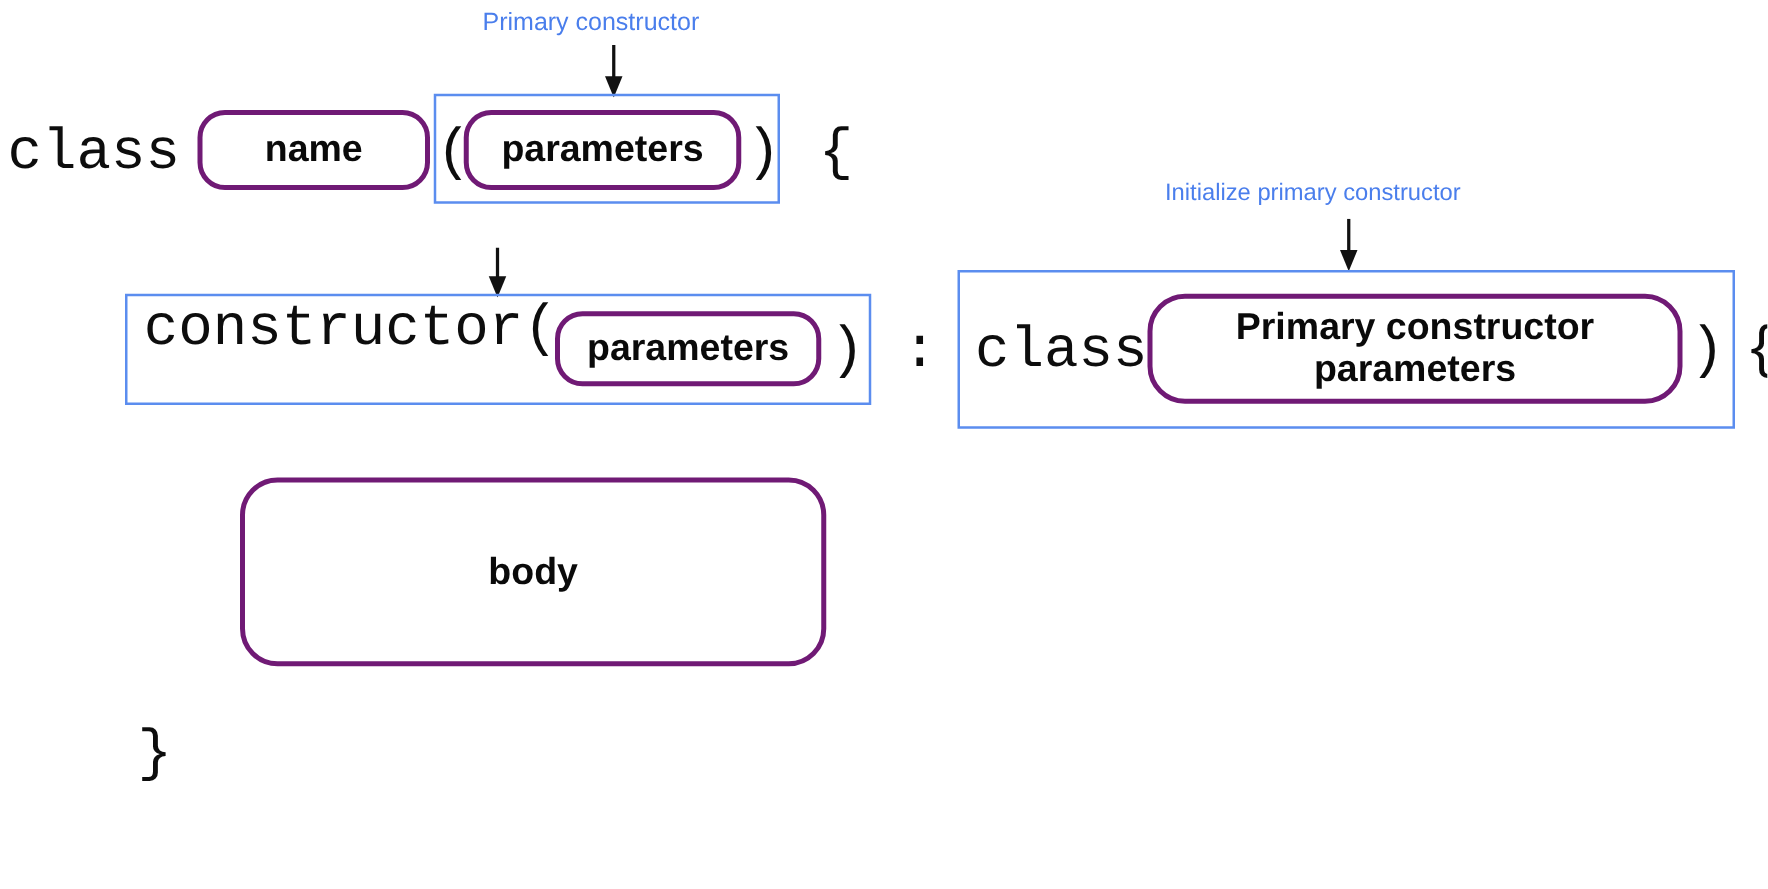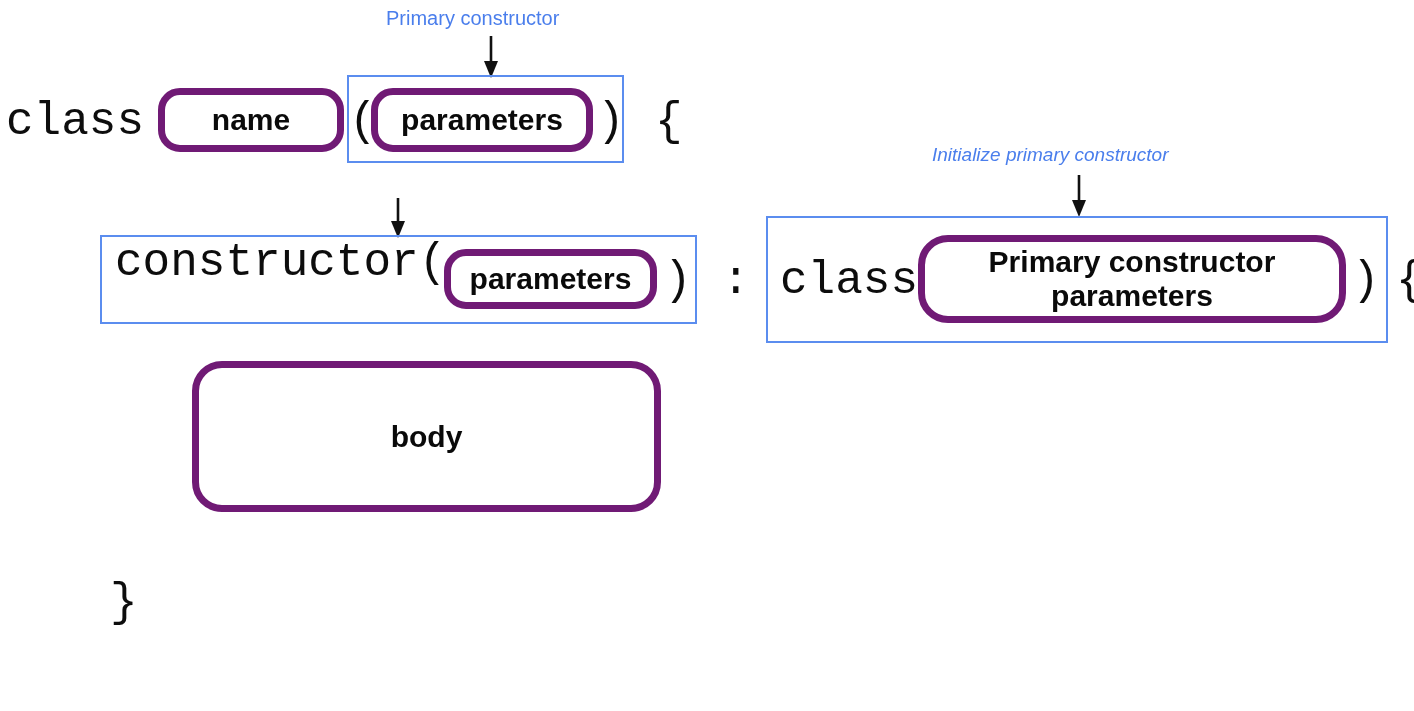--- a/index.html
+++ b/index.html
@@ -29,21 +29,21 @@
     line-height: 1;
     color: #0d0d0d;
     white-space: pre;
     letter-spacing: 0px;
   }
 
   
   .token-box {
     position: absolute;
     box-sizing: border-box;
-    border: 7px solid #701a75;
+    border: 4px solid #701a75;
     border-radius: 22px;
     background: #ffffff;
     display: flex;
     align-items: center;
     justify-content: center;
     text-align: center;
     color: #0a0a0a;
     font-family: "Liberation Sans", sans-serif;
     font-weight: bold;
     font-size: 30px;
@@ -61,21 +61,21 @@
 
   
   .caption {
     position: absolute;
     color: #4a7eec;
     font-family: "Liberation Sans", sans-serif;
     font-size: 20px;
     line-height: 1;
     white-space: nowrap;
   }
-  .caption.c-small { font-size: 19px; font-style: italic; }
+  .caption.c-small { font-size: 19px; }
 
   
   .arrow {
     position: absolute;
     width: 22px;
   }
 </style>
 </head>
 <body>
 
@@ -131,19 +131,19 @@
 
   <div class="token-box big-radius" style="left:918px; top:235px; width:428px; height:88px; flex-direction:column;">
     <span>Primary constructor</span>
     <span>parameters</span>
   </div>
 
   <div class="code" style="left:1352px; top:258px;">)</div>
 
   <div class="code" style="left:1396px; top:258px;">{</div>
 
-  <div class="token-box big-radius" style="left:192px; top:361px; width:469px; height:151px; font-size:30px;">body</div>
+  <div class="token-box big-radius" style="left:192px; top:382px; width:469px; height:151px; font-size:30px;">body</div>
 
   <div class="code" style="left:110px; top:580px;">}</div>
 
   <div class="code" style="left:4px; top:660px;">}</div>
 
 </div>
 
 </body></html>

